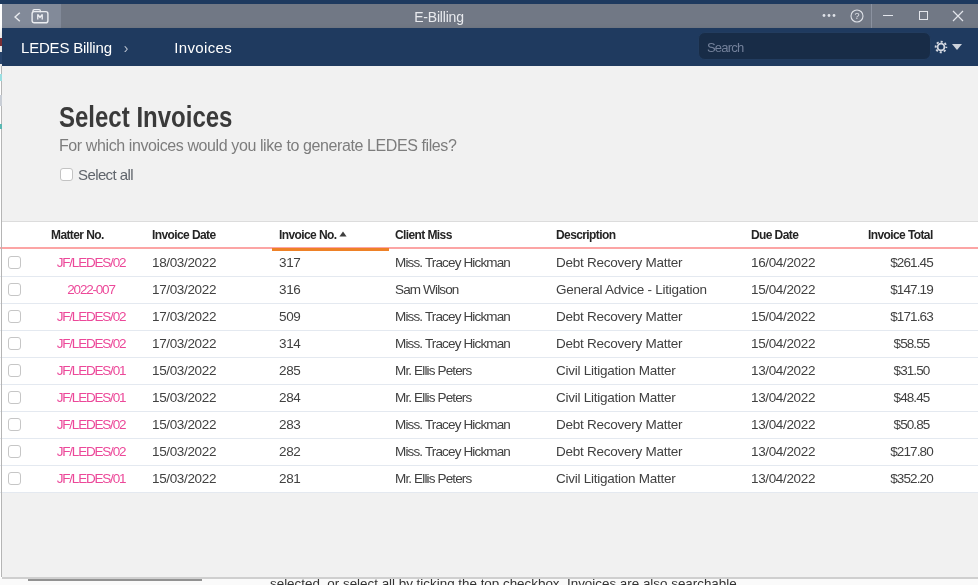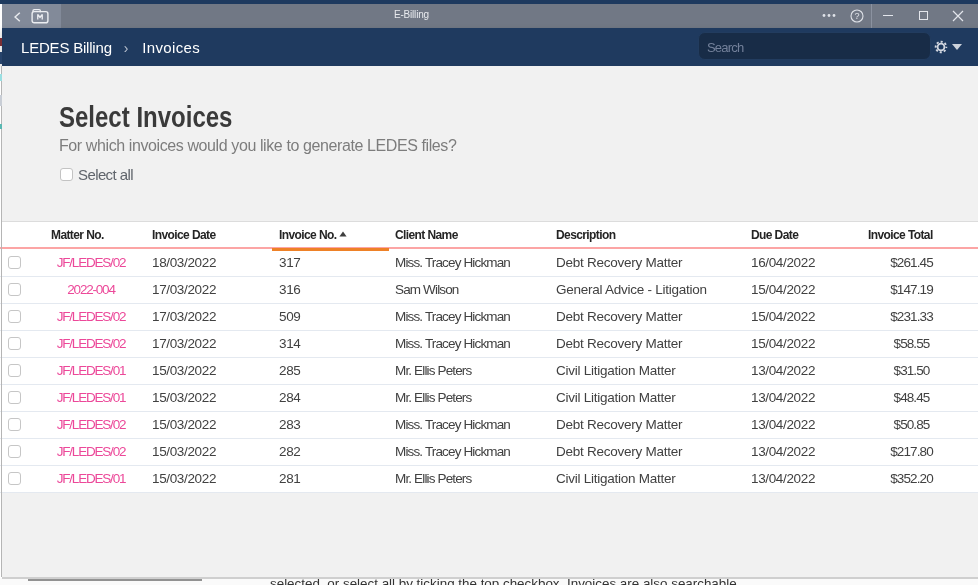--- a/index.html
+++ b/index.html
@@ -18,28 +18,28 @@
   #titlebar { left:2px; top:4px; width:976px; height:24px; background:#717885; }
   #titlebar-left { left:2px; top:4px; width:59px; height:24px; background:#828a99; }
   #navbar { left:2px; top:28px; width:976px; height:38px; background:#1f3a5f;
             box-shadow:0 3px 6px rgba(0,0,0,0.25); }
   #content-gray { left:2px; top:66px; width:976px; height:155px; background:#f1f1f1; }
   #table-wrap { left:2px; top:221px; width:976px; height:272px; background:#fff;
                 border-top:1px solid #dcdcdc; }
   #below-gray { left:2px; top:493px; width:976px; height:84px; background:#f1f1f1; }
   #dialog-bottom { left:2px; top:577px; width:976px; height:2px; background:#cfcfcf; }
   #left-edge { left:1px; top:66px; width:1px; height:511px; background:#b5b5b5; }
-  #tb-title { left:394px; top:9px; width:90px; text-align:left; font-size:10px;
+  #tb-title { left:394px; top:9px; width:90px; text-align:center; font-size:14px;
               color:#e8eaee; letter-spacing:-0.2px; }
   #tb-sep { left:871px; top:4px; width:1px; height:24px; background:#8b92a0; }
 
   
   #nav-text { left:21px; top:39px; font-size:15px; color:#fff; letter-spacing:-0.2px; }
   #nav-text .sep { color:#b9c1cf; padding:0 14px 0 12px; font-size:14px; }
-  #nav-text .inv { letter-spacing:0.35px; }
+  #nav-text .inv { letter-spacing:0.35px;margin-left:32px; }
   #searchbox { left:698px; top:32px; width:233px; height:28px; background:#182c47;
                border:1px solid #223c5f; border-radius:7px; }
   #search-ph { left:707px; top:40px; font-size:13px; color:#73809a; letter-spacing:-0.8px; }
 
   
   #h1 { left:59px; top:100px; font-size:30px; font-weight:bold; color:#3a3a3a;
         letter-spacing:0; transform:scaleX(0.8); transform-origin:left top; }
   #sub { left:59px; top:137px; font-size:16px; color:#7d7d7d; letter-spacing:-0.4px; }
   #selall-box { left:60px; top:168px; width:13px; height:13px; background:#fff;
                 border:1px solid #c3c3c3; border-radius:3px; }
@@ -139,21 +139,21 @@
       <col style="width:7px">
     </colgroup>
     <tbody>
       <tr>
       <th></th>
         <th class="c-mat">Matter No.</th>
         <th class="c-idt">Invoice Date</th>
       <th class="c-ino">Invoice No.<svg width="8" height="6" viewBox="0 0 8 6" style="margin-left:3px;vertical-align:2px">
             <path d="M4 0.5 L7.6 5.5 L0.4 5.5 Z" fill="#3f3f3f"></path>
           </svg></th>
-      <th class="c-cli">Client Name</th>
+      <th class="c-cli">Client Miss</th>
         <th class="c-des">Description</th>
       <th class="c-due">Due Date</th>
         <th class="c-tot">Invoice Total</th>
         <th></th>
     </tr>
     <tr class="r1">
         <td>
           <div class="cb"></div>
         </td>
         <td class="c-mat"><a>JF/LEDES/02</a></td>
@@ -162,40 +162,40 @@
         <td class="c-cli">Miss. Tracey Hickman</td>
         <td class="c-des">Debt Recovery Matter</td>
         <td class="c-due">16/04/2022</td>
         <td class="c-tot">$261.45</td>
         <td></td>
       </tr>
     <tr>
         <td>
           <div class="cb"></div>
         </td>
-        <td class="c-mat"><a>2022-004</a></td>
+        <td class="c-mat"><a>2022-007</a></td>
         <td class="c-idt">17/03/2022</td>
         <td class="c-ino">316</td>
         <td class="c-cli">Sam Wilson</td>
         <td class="c-des">General Advice - Litigation</td>
         <td class="c-due">15/04/2022</td>
         <td class="c-tot">$147.19</td>
         <td></td>
       </tr>
     <tr>
         <td>
           <div class="cb"></div>
         </td>
         <td class="c-mat"><a>JF/LEDES/02</a></td>
         <td class="c-idt">17/03/2022</td>
         <td class="c-ino">509</td>
         <td class="c-cli">Miss. Tracey Hickman</td>
         <td class="c-des">Debt Recovery Matter</td>
         <td class="c-due">15/04/2022</td>
-        <td class="c-tot">$231.33</td>
+        <td class="c-tot">$171.63</td>
         <td></td>
       </tr>
     <tr>
         <td>
           <div class="cb"></div>
         </td>
         <td class="c-mat"><a>JF/LEDES/02</a></td>
         <td class="c-idt">17/03/2022</td>
         <td class="c-ino">314</td>
         <td class="c-cli">Miss. Tracey Hickman</td>

